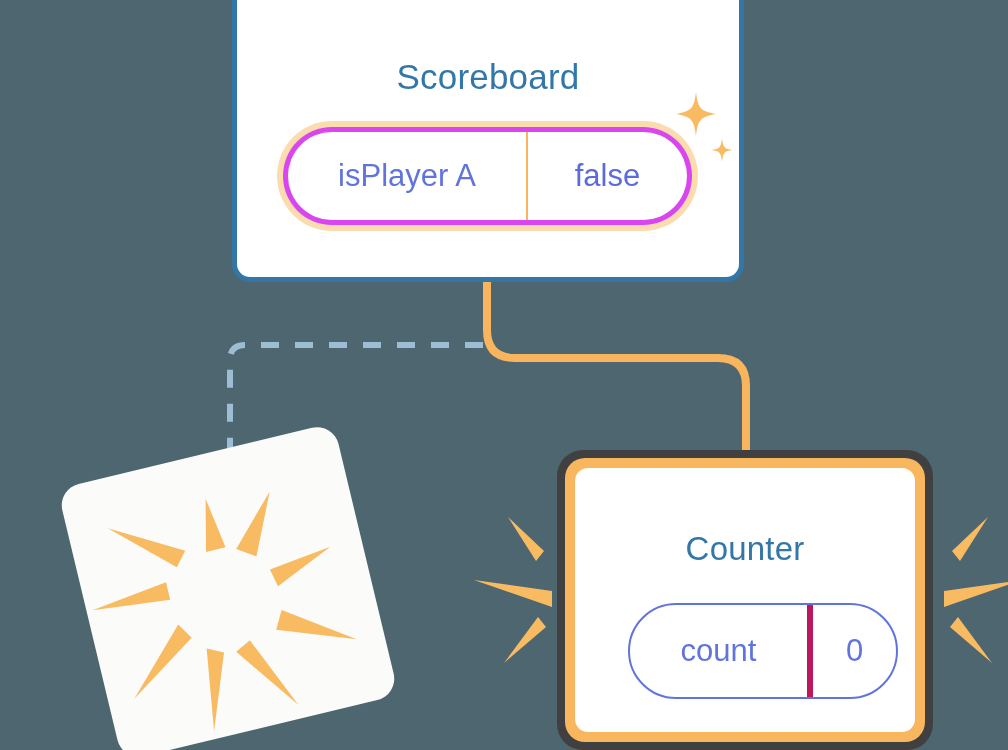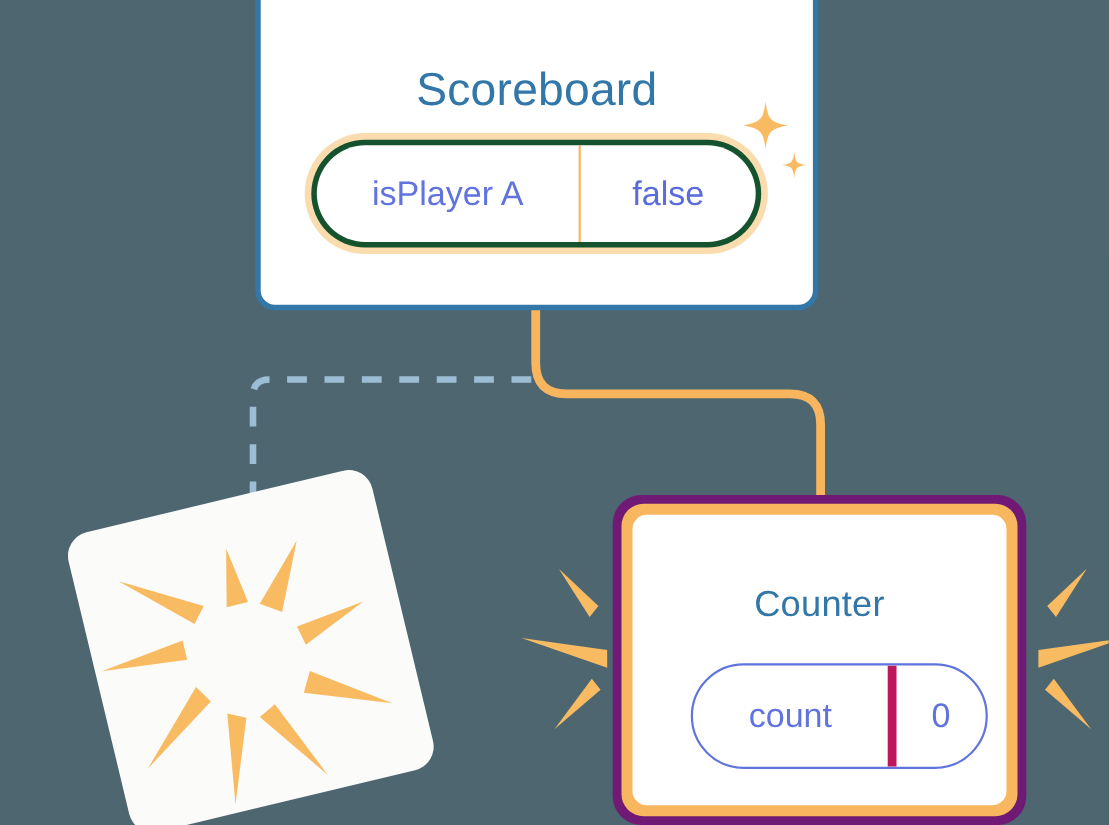--- a/index.html
+++ b/index.html
@@ -51,21 +51,21 @@
     z-index: 4;
   }
 
   
   #counter-card {
     left: 557px;
     top: 450px;
     width: 376px;
     height: 300px;
     border-radius: 26px;
-    background: #701a75;
+    background: #404040;
     z-index: 4;
   }
   #counter-card .inner-ring {
     position: absolute;
     left: 8px;
     top: 8px;
     right: 8px;
     bottom: 8px;
     border-radius: 20px;
     background: #f8b65f;
@@ -98,21 +98,21 @@
     left: 0;
     right: 0;
     text-align: center;
     color: #3277a8;
     font-weight: 400;
     letter-spacing: 0.2px;
     white-space: nowrap;
   }
   #scoreboard-title {
     top: 76px;
-    font-size: 42px;
+    font-size: 35px;
   }
   #counter-title {
     top: 62px;
     font-size: 33px;
   }
 
   
   .pill {
     position: absolute;
     display: flex;
@@ -127,21 +127,21 @@
     width: 421px;
     height: 110px;
     border-radius: 55px;
     background: #fbdcae;
     padding: 6px;
   }
   #scoreboard-pill .pill-ring {
     flex: 1;
     display: flex;
     border-radius: 49px;
-    background: #14532d;
+    background: #d946ef;
     padding: 5px;
     box-sizing: border-box;
   }
   #scoreboard-pill .pill-face {
     flex: 1;
     display: flex;
     align-items: stretch;
     border-radius: 44px;
     background: #ffffff;
     overflow: hidden;
@@ -178,21 +178,21 @@
   #counter-pill .pill-key,
   #counter-pill .pill-val {
     display: flex;
     align-items: center;
     justify-content: center;
     color: #6174de;
     font-size: 31px;
   }
   #counter-pill .pill-key {
     flex: 0 0 177px;
-    border-right: 8px solid #be185d;
+    border-right: 6px solid #be185d;
     text-align: right;
   }
   #counter-pill .pill-val {
     flex: 1;
   }
 
   
   .decor-svg {
     position: absolute;
     pointer-events: none;

